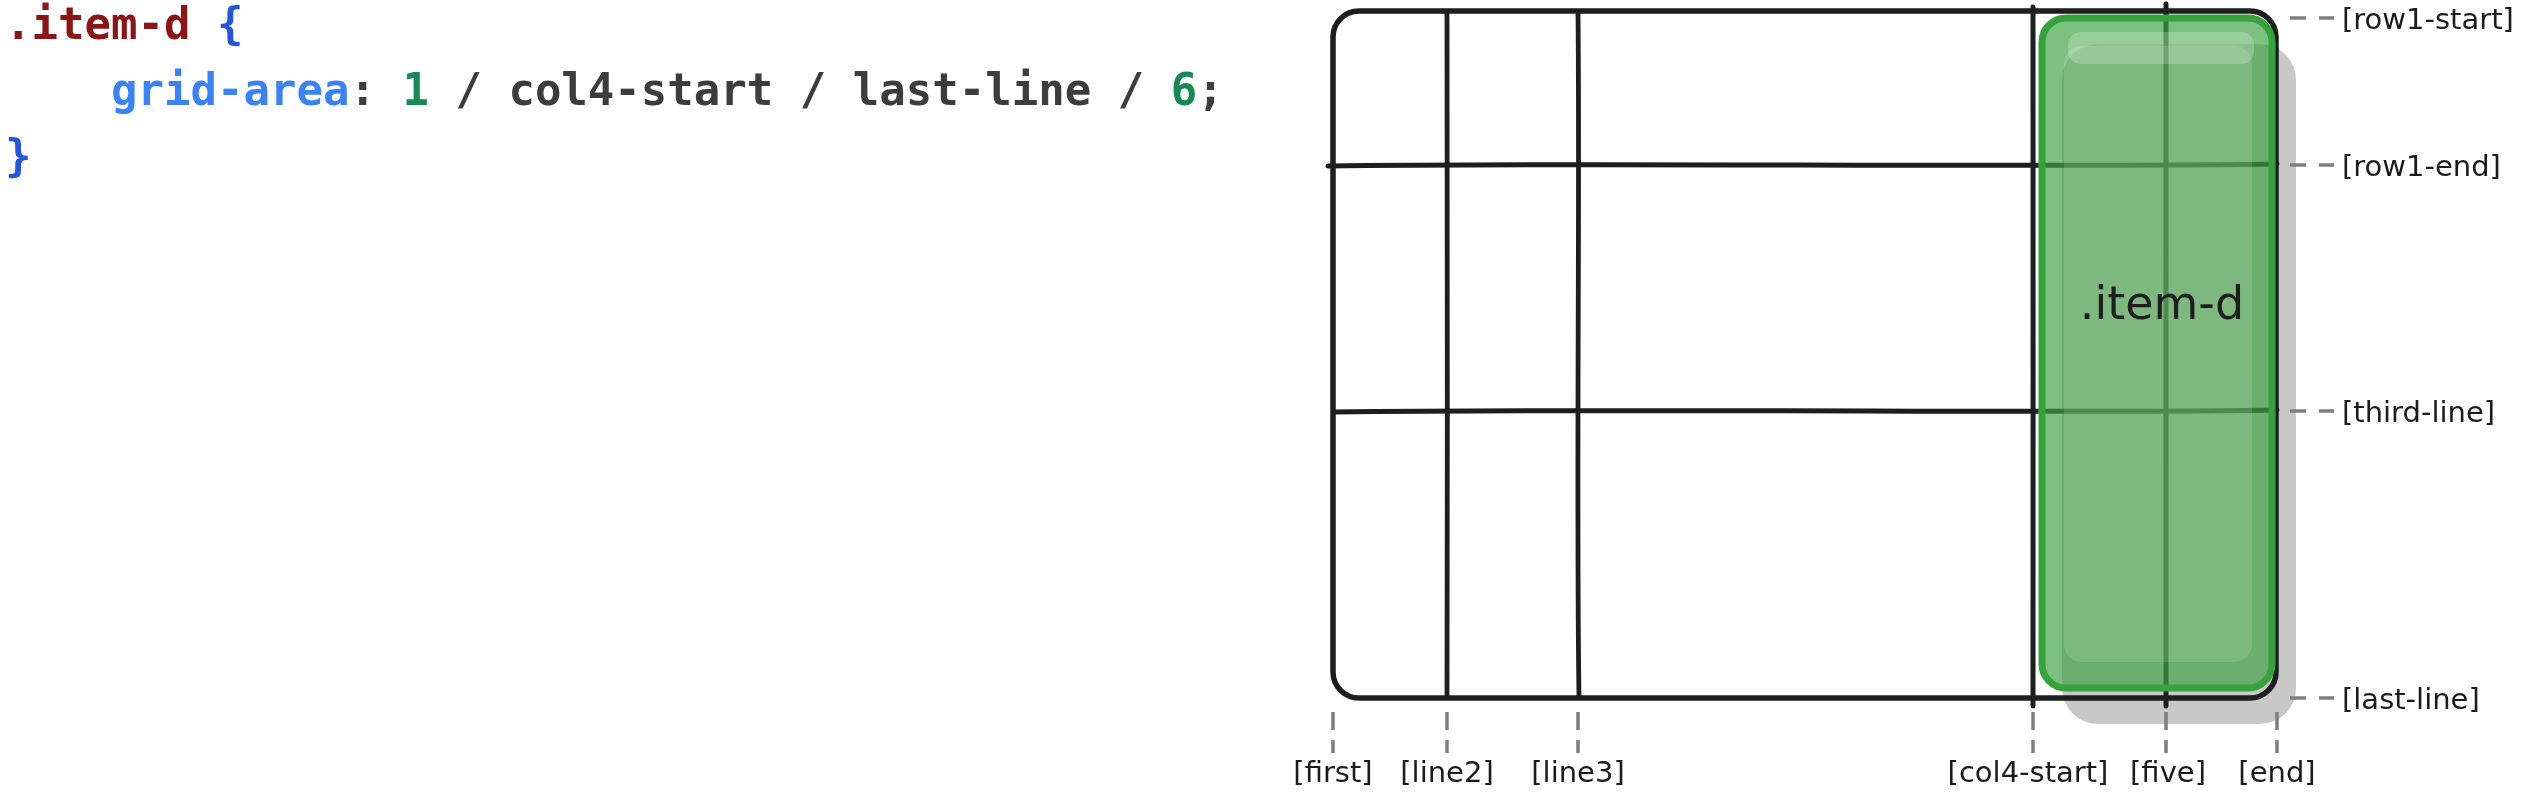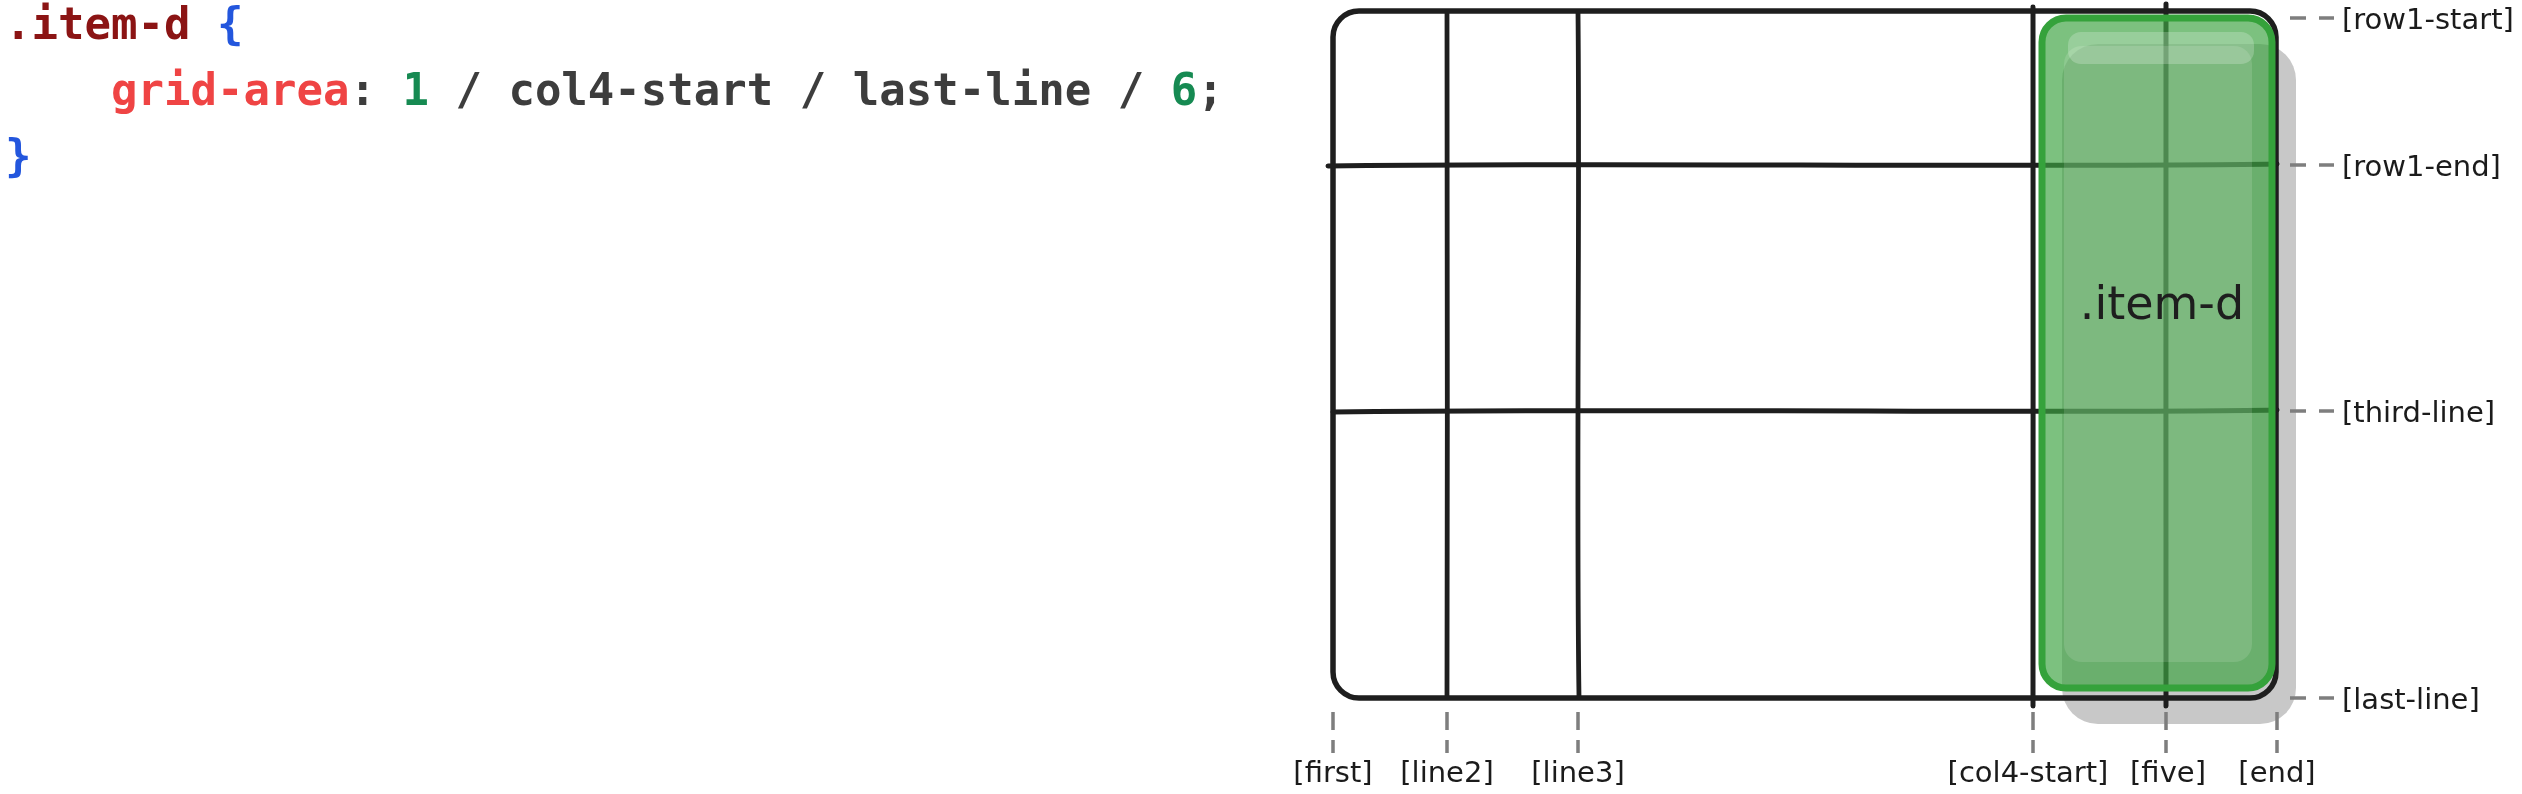--- a/index.html
+++ b/index.html
@@ -14,21 +14,21 @@
   .code {
     position:absolute; left:5px; top:-9px; margin:0;
     font-family:"DejaVu Sans Mono", monospace;
     font-weight:600;
     font-size:44px; line-height:66px;
     white-space:pre;
     color:#3d3d3d;
   }
   .code-line { height:66px; }
   .t-sel   { color:#8b1414; }
-  .t-prop  { color:#ef4444; }
+  .t-prop  { color:#3b82f6; }
   .t-punct { color:#3d3d3d; }
   .t-num   { color:#168a52; }
   .t-brace { color:#2356dd; }
   
   .diagram-svg { position:absolute; left:0; top:0; display:block; }
   .grid-stroke { stroke:#1e1e1e; fill:none; stroke-linecap:round; }
   .tick { stroke:#7e7e7e; stroke-width:3.5; fill:none; }
   .lab {
     font-family:"DejaVu Sans", sans-serif;
     font-size:29px; fill:#1b1b1b;

